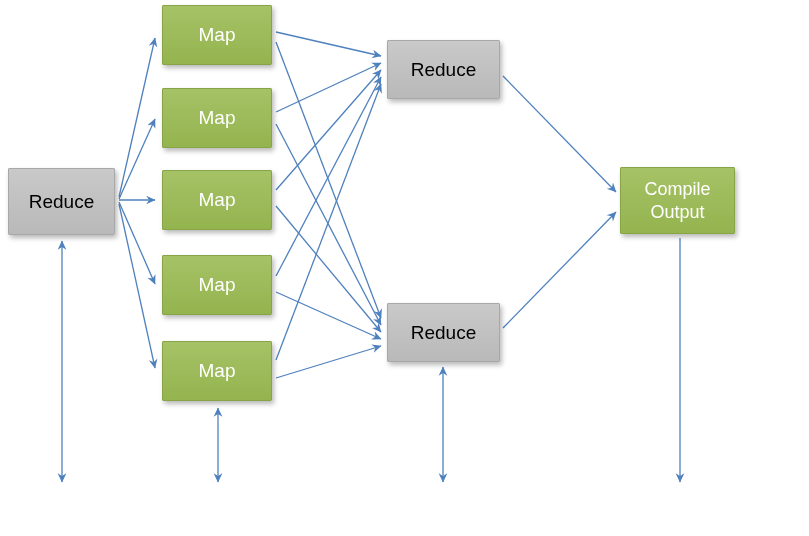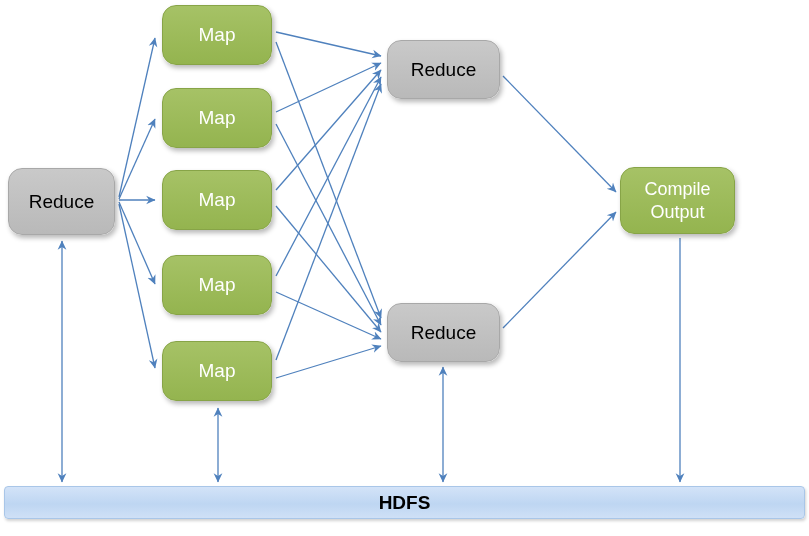--- a/index.html
+++ b/index.html
@@ -20,21 +20,21 @@
     width: 809px; height: 536px;
     pointer-events: none;
   }
 
   .node {
     position: absolute;
     display: flex;
     align-items: center;
     justify-content: center;
     text-align: center;
-    border-radius: 14px;
+    border-radius: 1px;
     font-size: 19px;
     line-height: 1.25;
     box-shadow: 2px 3px 5px rgba(0,0,0,0.28);
   }
   .green {
     background: linear-gradient(180deg, #a6c266 0%, #94b44f 100%);
     border: 1px solid #87a447;
     color: #ffffff;
   }
   .gray {
@@ -124,15 +124,14 @@
   <div class="node green map-2">Map</div>
   <div class="node green map-3">Map</div>
   <div class="node green map-4">Map</div>
   <div class="node green map-5">Map</div>
 
   <div class="node gray reduce-1">Reduce</div>
   <div class="node gray reduce-2">Reduce</div>
 
   <div class="node green compile">Compile Output</div>
 
-  <div class="hdfs-bar">HDFS</div>
 
 </div>
 
 </body></html>

